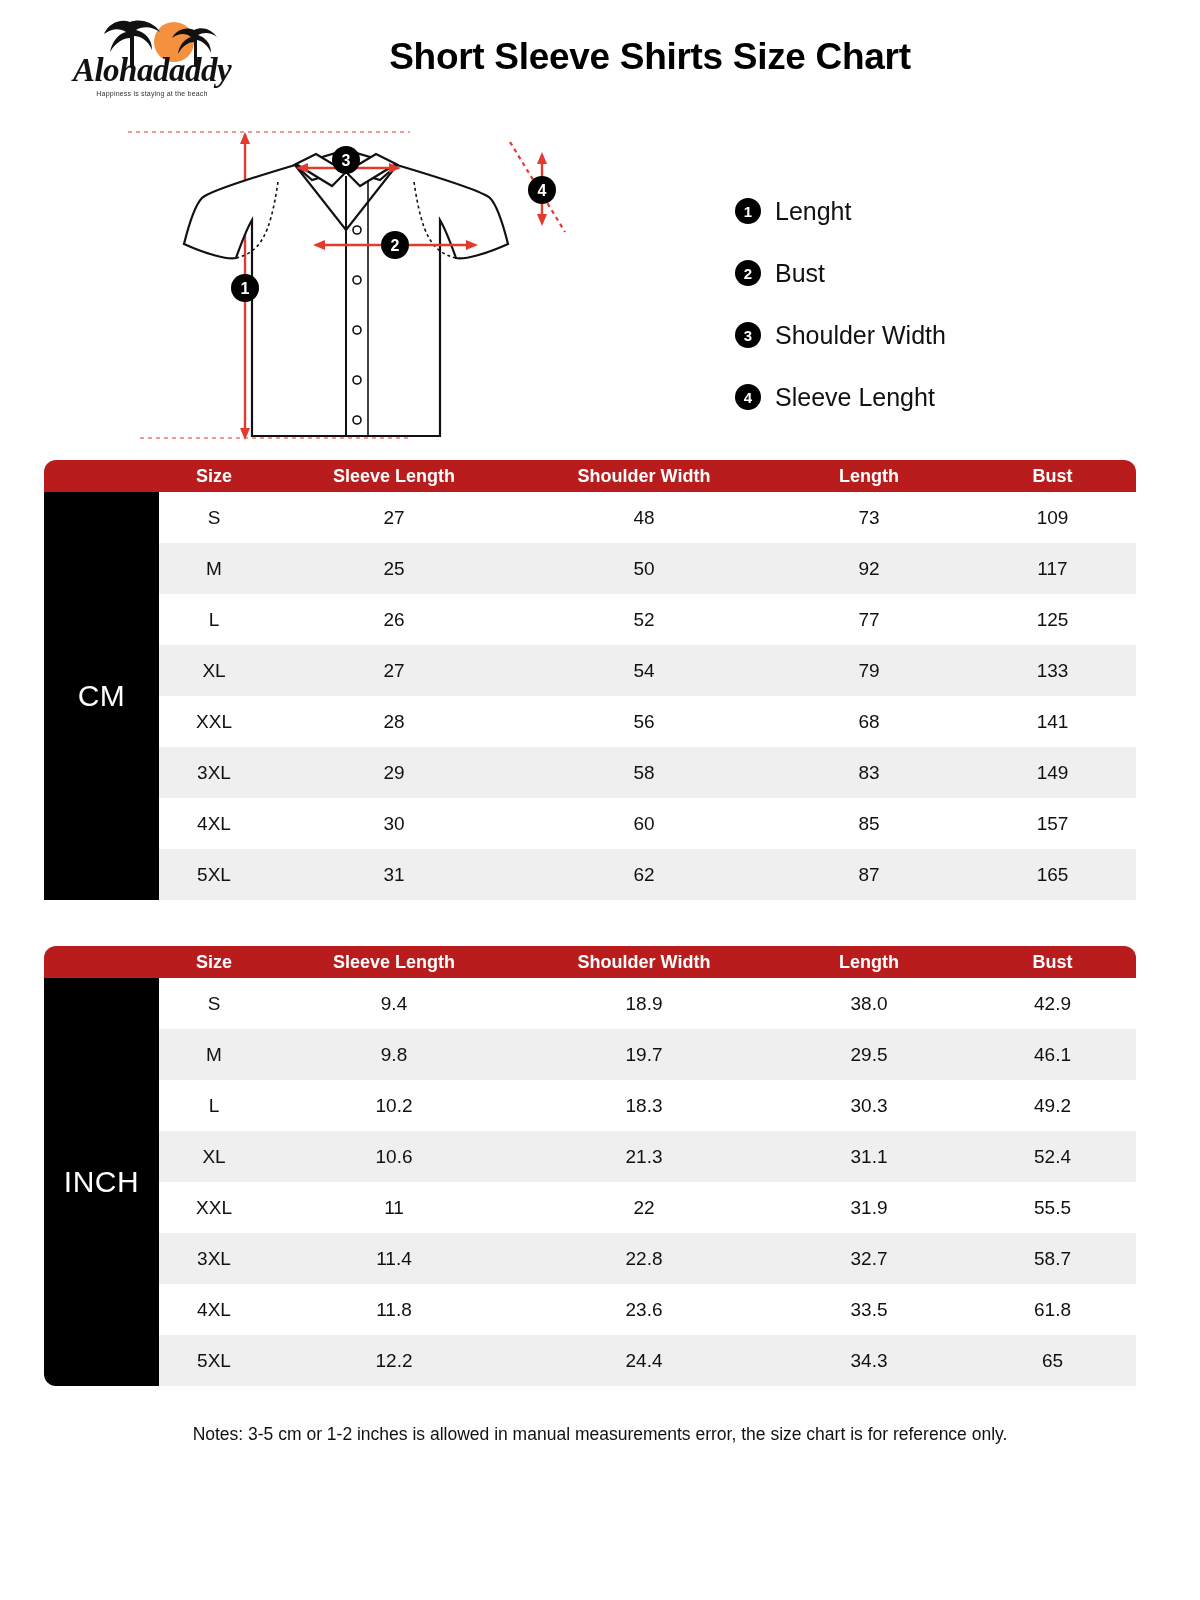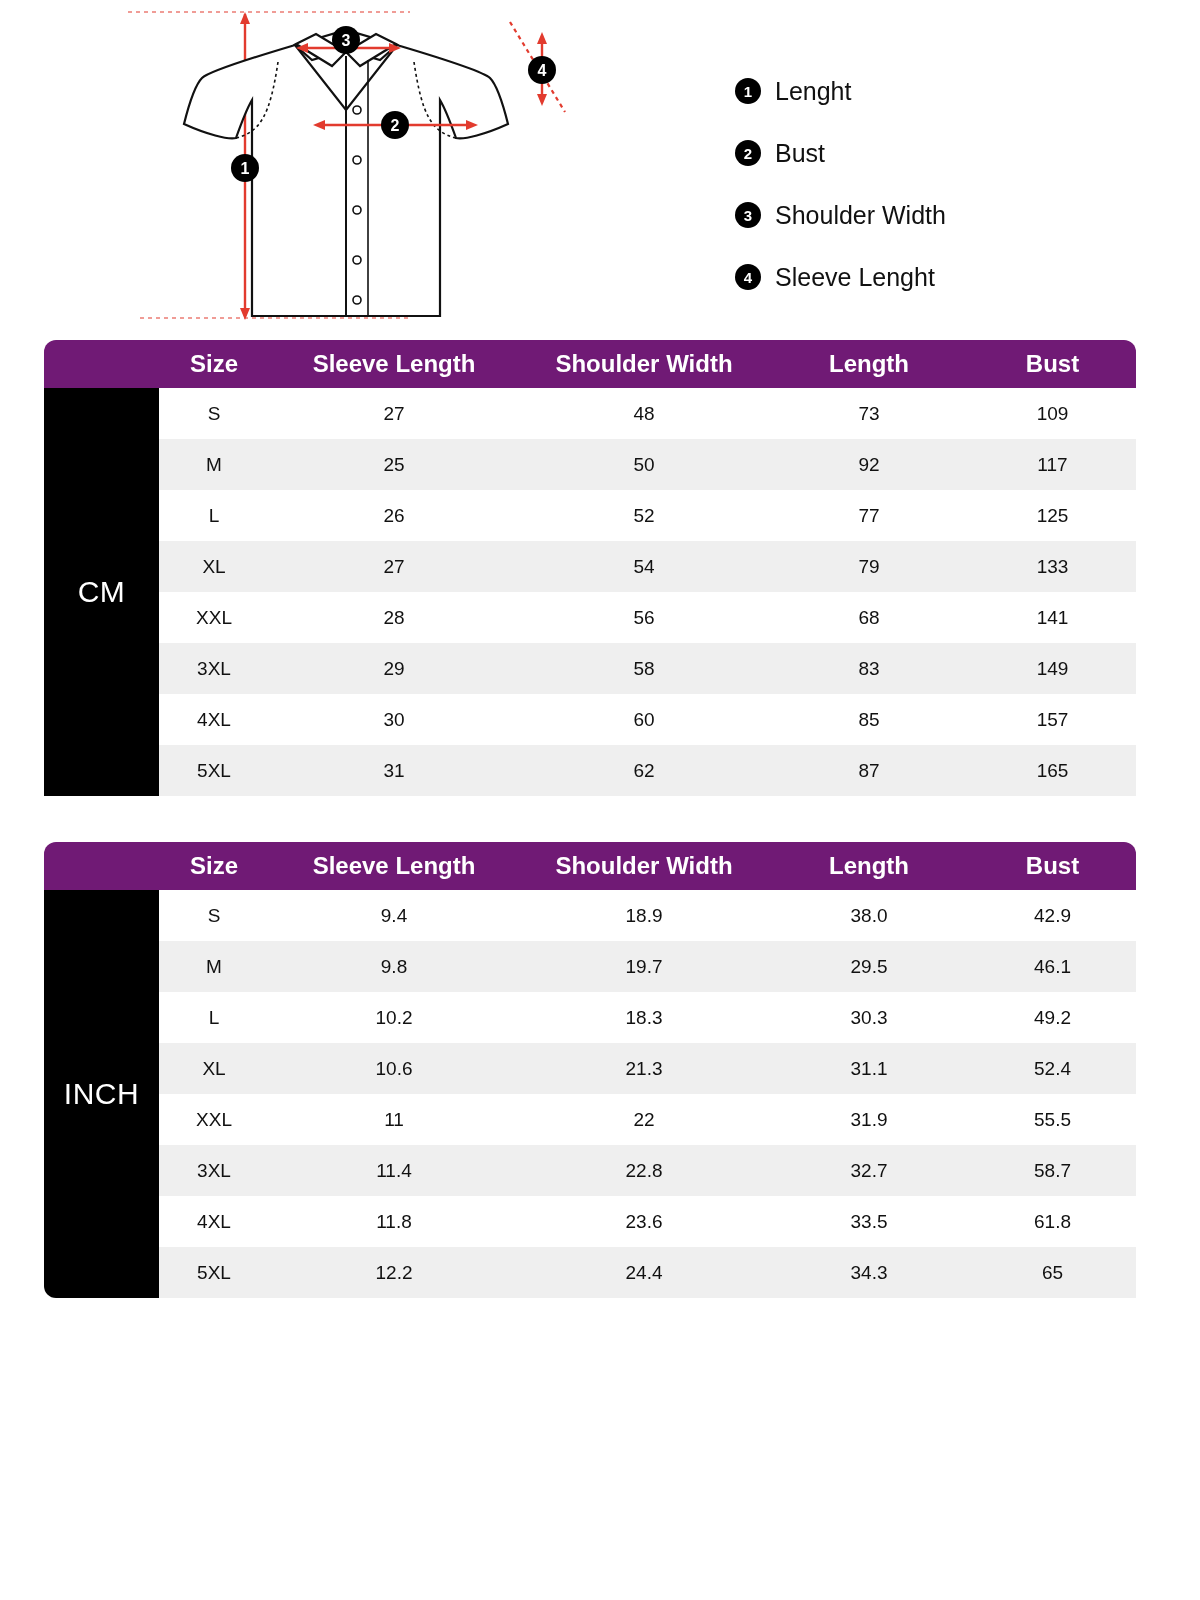--- a/index.html
+++ b/index.html
@@ -116,25 +116,25 @@
   .table-block {
     position: relative;
     margin: 0 44px;
   }
   table {
     border-collapse: collapse;
     width: 1092px;
     table-layout: fixed;
   }
   thead th {
-    background: #701a75;
+    background: #b91c1c;
     color: #fff;
-    font-size: 24px;
+    font-size: 18px;
     font-weight: bold;
-    height: 48px;
+    height: 32px;
     padding: 0;
   }
   thead th.unit-head { border-top-left-radius: 12px; }
   thead th.last-head { border-top-right-radius: 12px; }
   tbody td {
     height: 51px;
     text-align: center;
     font-size: 19px;
     color: #111;
     padding: 0;
@@ -163,20 +163,33 @@
     font-size: 17.5px;
     color: #111;
     margin-top: 38px;
   }
 </style>
 </head>
 <body>
 
 <div class="page">
 
+  <div class="header">
+    <div class="brand">
+      <svg class="brand-palms" viewBox="0 0 140 52">
+        <circle cx="84" cy="26" r="20" fill="#F4913E"></circle>
+        <path d="M40 6 C30 2 18 8 14 18 C22 12 30 12 36 16 C28 18 22 26 20 36 C26 26 34 22 40 22 L40 50 L44 50 L44 20 C50 20 58 24 62 34 C62 22 54 16 46 14 C52 10 62 10 70 16 C64 6 50 2 40 6 Z" fill="#111"></path>
+        <path d="M104 14 C96 10 86 14 82 22 C89 17 96 17 101 21 C94 23 89 30 88 38 C93 29 99 26 104 26 L104 50 L107 50 L107 24 C112 25 118 29 121 37 C121 26 114 21 108 19 C113 16 121 16 127 21 C121 13 112 10 104 14 Z" fill="#111"></path>
+        <path d="M0 50 Q 35 40 70 50 Q 105 40 140 50 L140 52 L0 52 Z" fill="#111" opacity="0"></path>
+      </svg>
+      <div class="brand-name">Alohadaddy</div>
+      <div class="brand-tag">Happiness is staying at the beach</div>
+    </div>
+    <div class="title">Short Sleeve Shirts Size Chart</div>
+  </div>
 
   <div class="diagram">
     <svg class="shirt-svg" width="520" height="330" viewBox="0 0 520 330">
 
       <g stroke="#e23b2e" stroke-width="1.2" stroke-dasharray="4,4" fill="none">
         <line x1="18" y1="12" x2="300" y2="12"></line>
         <line x1="30" y1="318" x2="300" y2="318"></line>
       </g>
 
       <g stroke="#e23b2e" stroke-width="2.4" fill="none">
@@ -429,14 +442,15 @@
           <td>5XL</td>
           <td>12.2</td>
           <td>24.4</td>
           <td>34.3</td>
           <td>65</td>
         </tr>
       </tbody>
     </table>
   </div>
 
+  <div class="notes">Notes: 3-5 cm or 1-2 inches is allowed in manual measurements error, the size chart is for reference only.</div>
 
 </div>
 
 </body></html>

